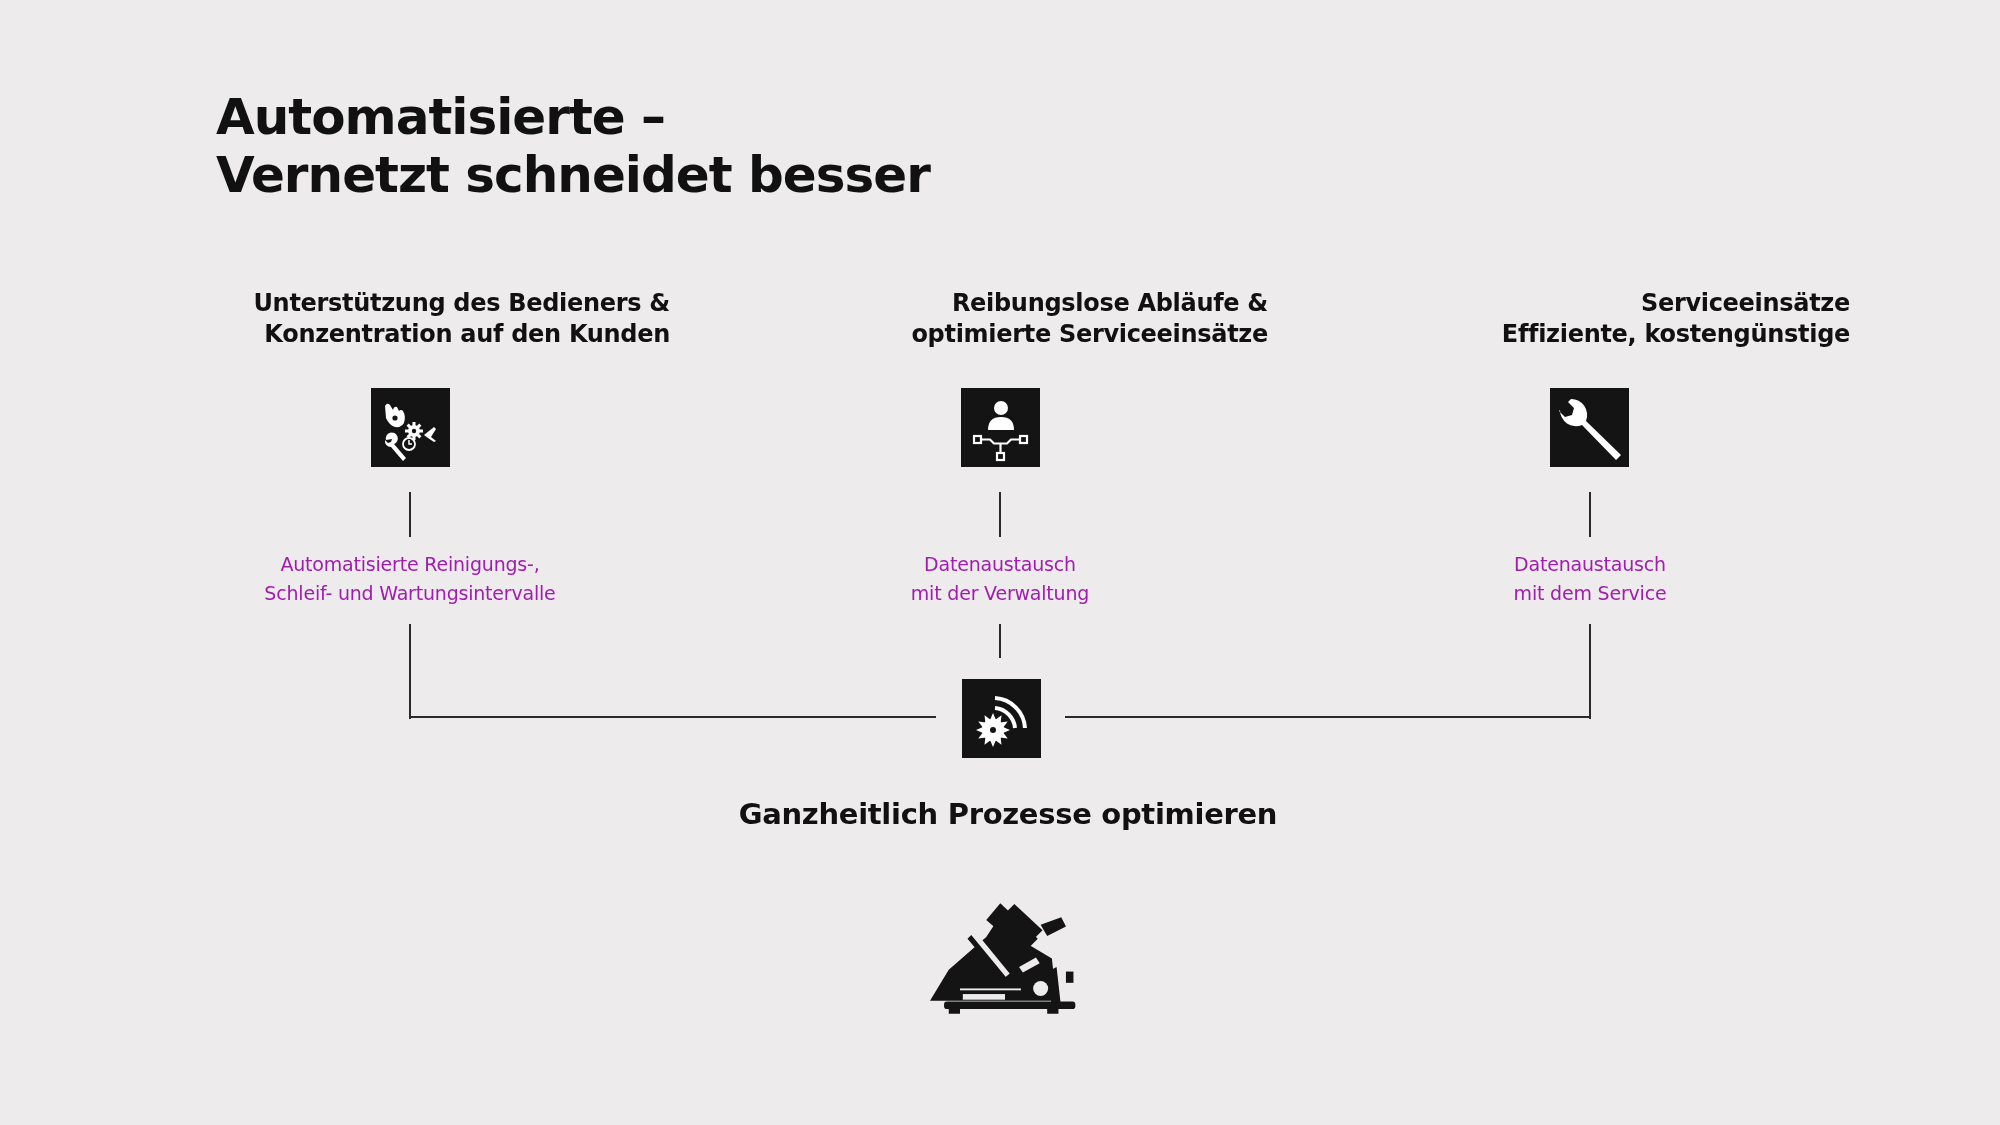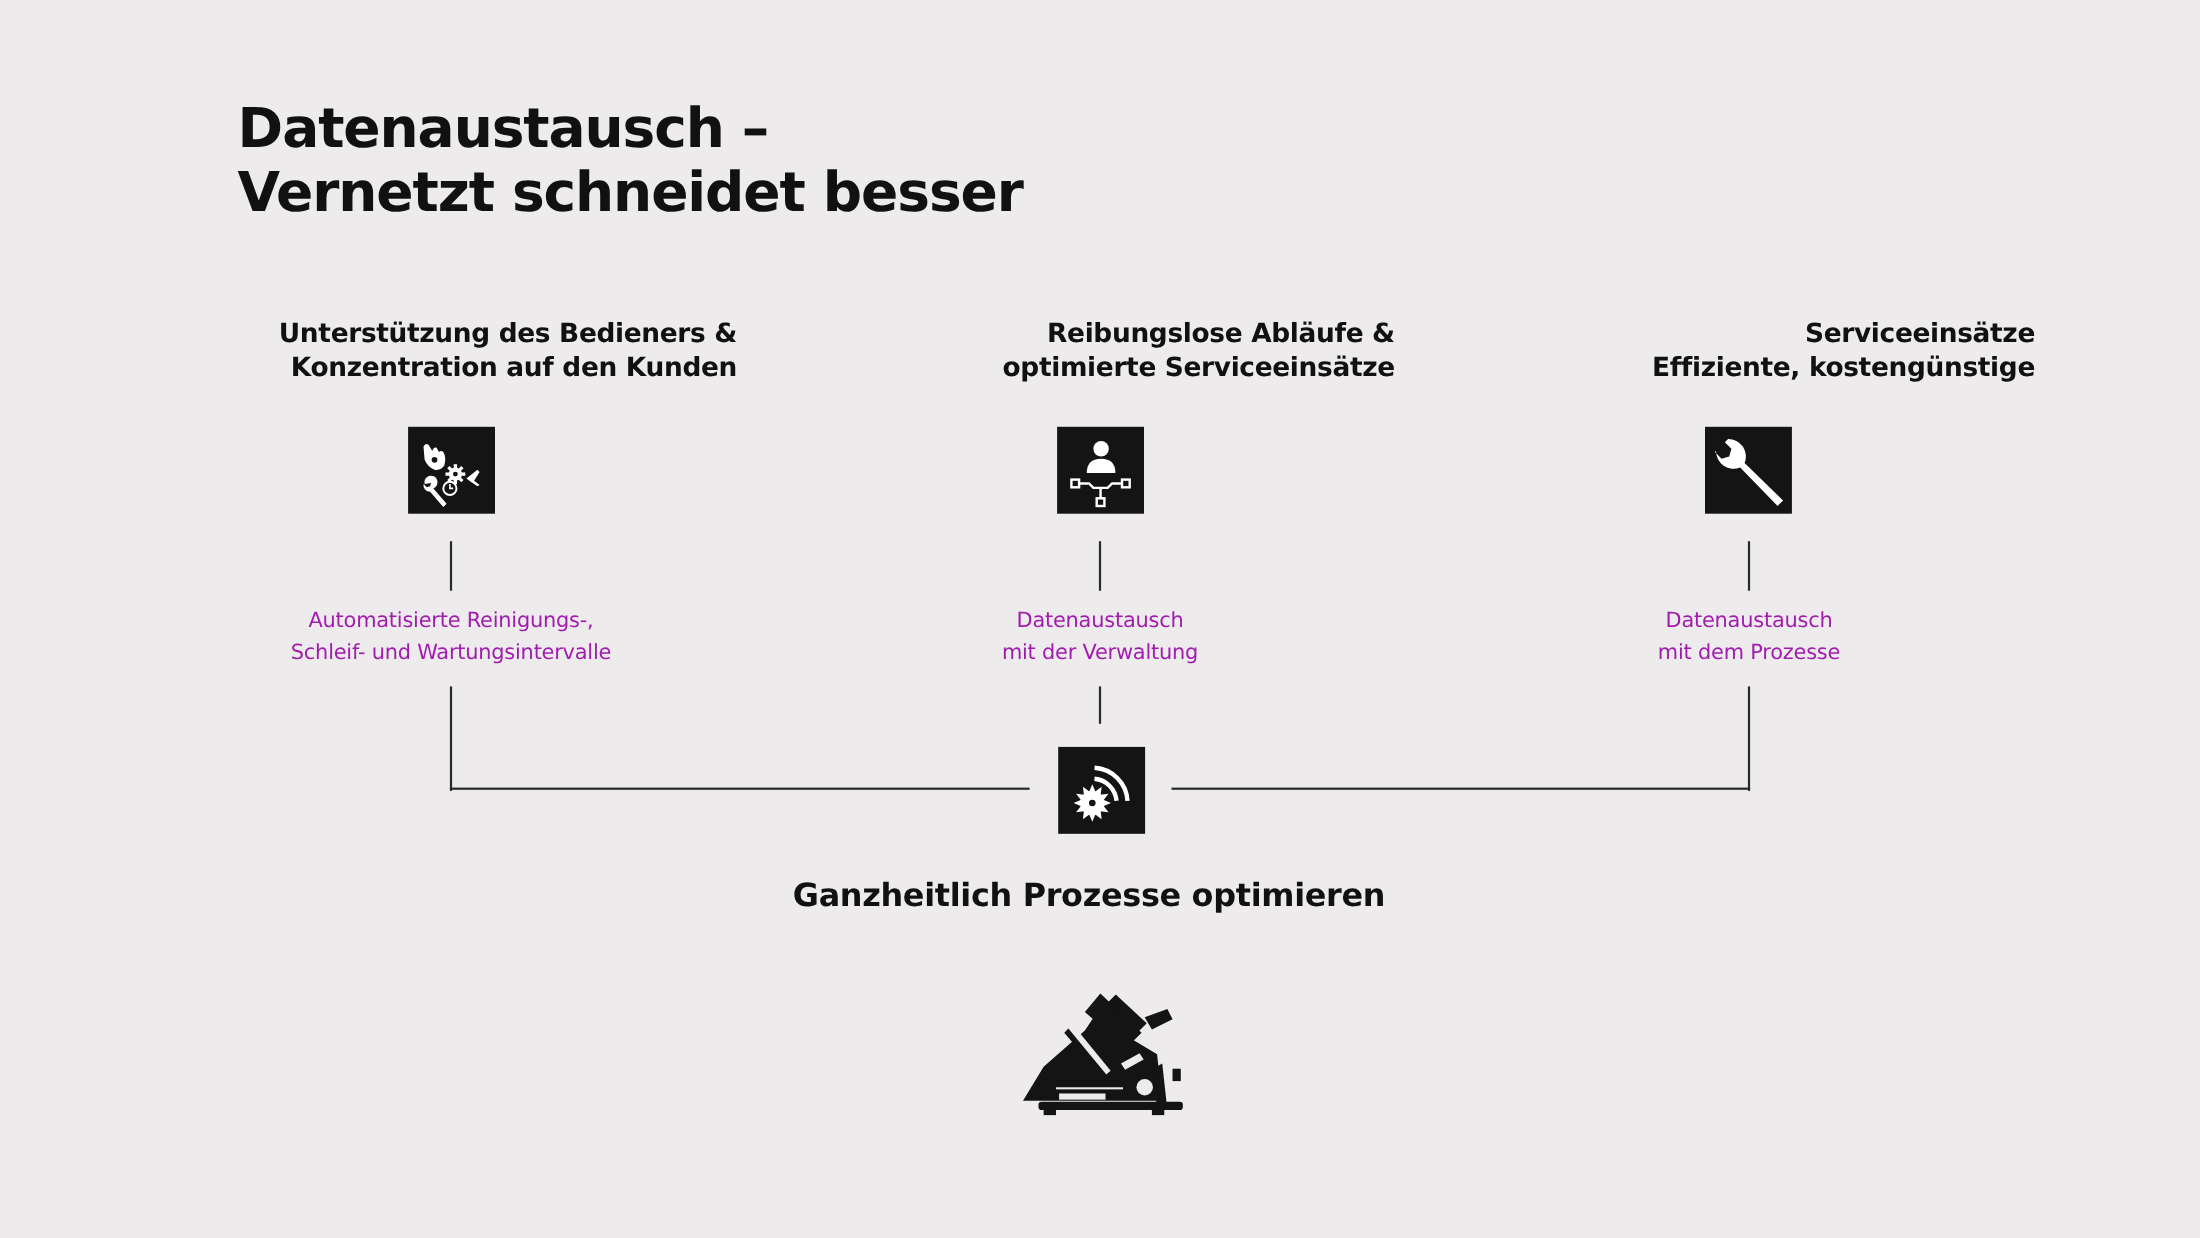--- a/index.html
+++ b/index.html
@@ -6,28 +6,28 @@
   body { width:2000px; height:1125px; background:#edebec; position:relative; overflow:hidden;
          font-family:"DejaVu Sans", "Liberation Sans", sans-serif; color:#111; }
   .title { position:absolute; left:216px; top:88px; font-size:50px; font-weight:bold; line-height:58px; letter-spacing:-1px; }
   .title div { white-space:nowrap; }
   .col-head { position:absolute; width:520px; text-align:right; font-size:24px; font-weight:bold; line-height:31px; letter-spacing:-0.3px; }
   .iconbox { position:absolute; width:79px; height:79px; background:#141414; }
   .iconbox svg { width:79px; height:79px; display:block; }
   .vline { position:absolute; width:2px; background:#2a2a2a; }
   .hline { position:absolute; height:2px; background:#2a2a2a; }
   .sub { position:absolute; width:400px; text-align:center; font-size:19px; line-height:29px; color:#a21caf; letter-spacing:-0.2px; }
-  .bottom-head { position:absolute; left:590px; width:800px; top:796px; text-align:center; font-size:29px; font-weight:bold; line-height:37px; letter-spacing:-0.3px; }
+  .bottom-head { position:absolute; left:608px; width:800px; top:796px; text-align:center; font-size:29px; font-weight:bold; line-height:37px; letter-spacing:-0.3px; }
   .slicer { position:absolute; left:930px; top:895px; width:150px; height:125px; }
 </style>
 </head>
 <body>
 
 <div class="title">
-  <div>Datenaustausch –</div>
+  <div>Automatisierte –</div>
   <div>Vernetzt schneidet besser</div>
 </div>
 
 <div class="col-head" style="left:150px; top:288px;">
   <div>Unterstützung des Bedieners &amp;</div>
   <div>Konzentration auf den Kunden</div>
 </div>
 <div class="iconbox" style="left:371px; top:388px;">
   <svg viewBox="0 0 79 79">
 
@@ -94,21 +94,21 @@
 <div class="iconbox" style="left:1550px; top:388px;">
   <svg viewBox="0 0 79 79">
     <g fill="#fff">
       <path d="M10 22 a16 16 0 0 0 22 15 l34 35 l5-5 l-35-34 a16 16 0 0 0 -15-22 l-3 3 l6 6 l-2 7 l-7 2 l-6-6 z"></path>
     </g>
   </svg>
 </div>
 <div class="vline" style="left:1589px; top:492px; height:45px;"></div>
 <div class="sub" style="left:1390px; top:550px;">
   <div>Datenaustausch</div>
-  <div>mit dem Prozesse</div>
+  <div>mit dem Service</div>
 </div>
 <div class="vline" style="left:1589px; top:624px; height:95px;"></div>
 <div class="hline" style="left:1065px; top:716px; width:526px;"></div>
 
 <div class="iconbox" style="left:962px; top:679px;">
   <svg viewBox="0 0 79 79">
     <g fill="none" stroke="#fff" stroke-width="4">
       <path d="M33 19 a32 32 0 0 1 30 30"></path>
       <path d="M33 29 a22 22 0 0 1 20 20"></path>
     </g>

